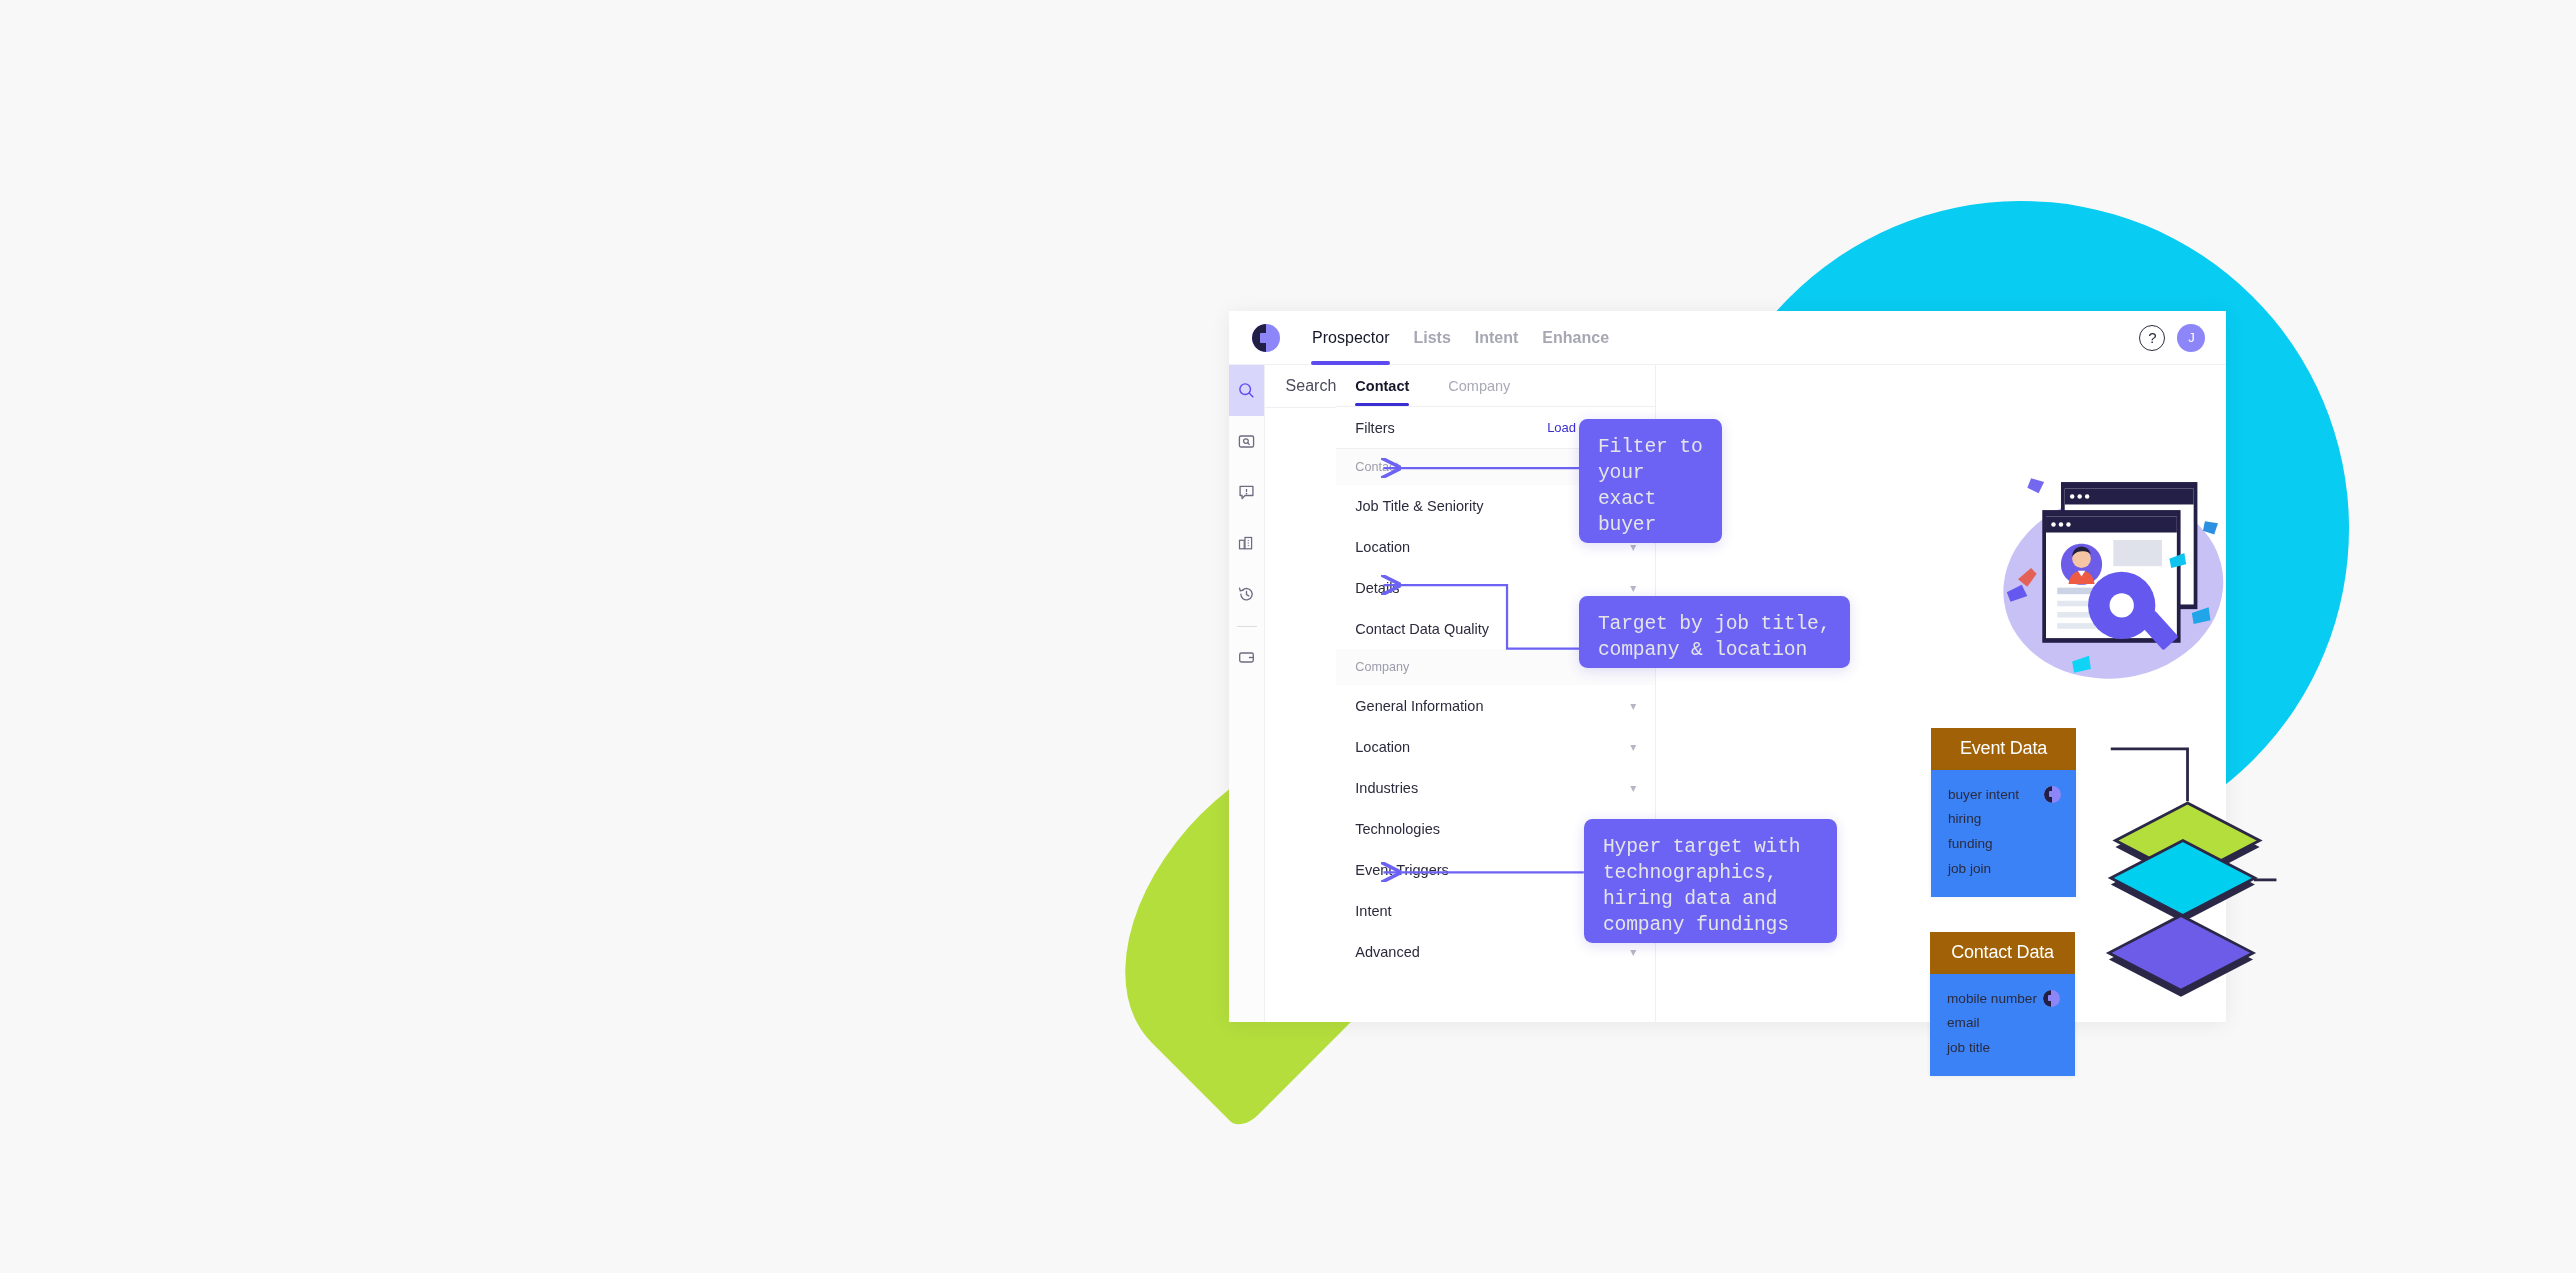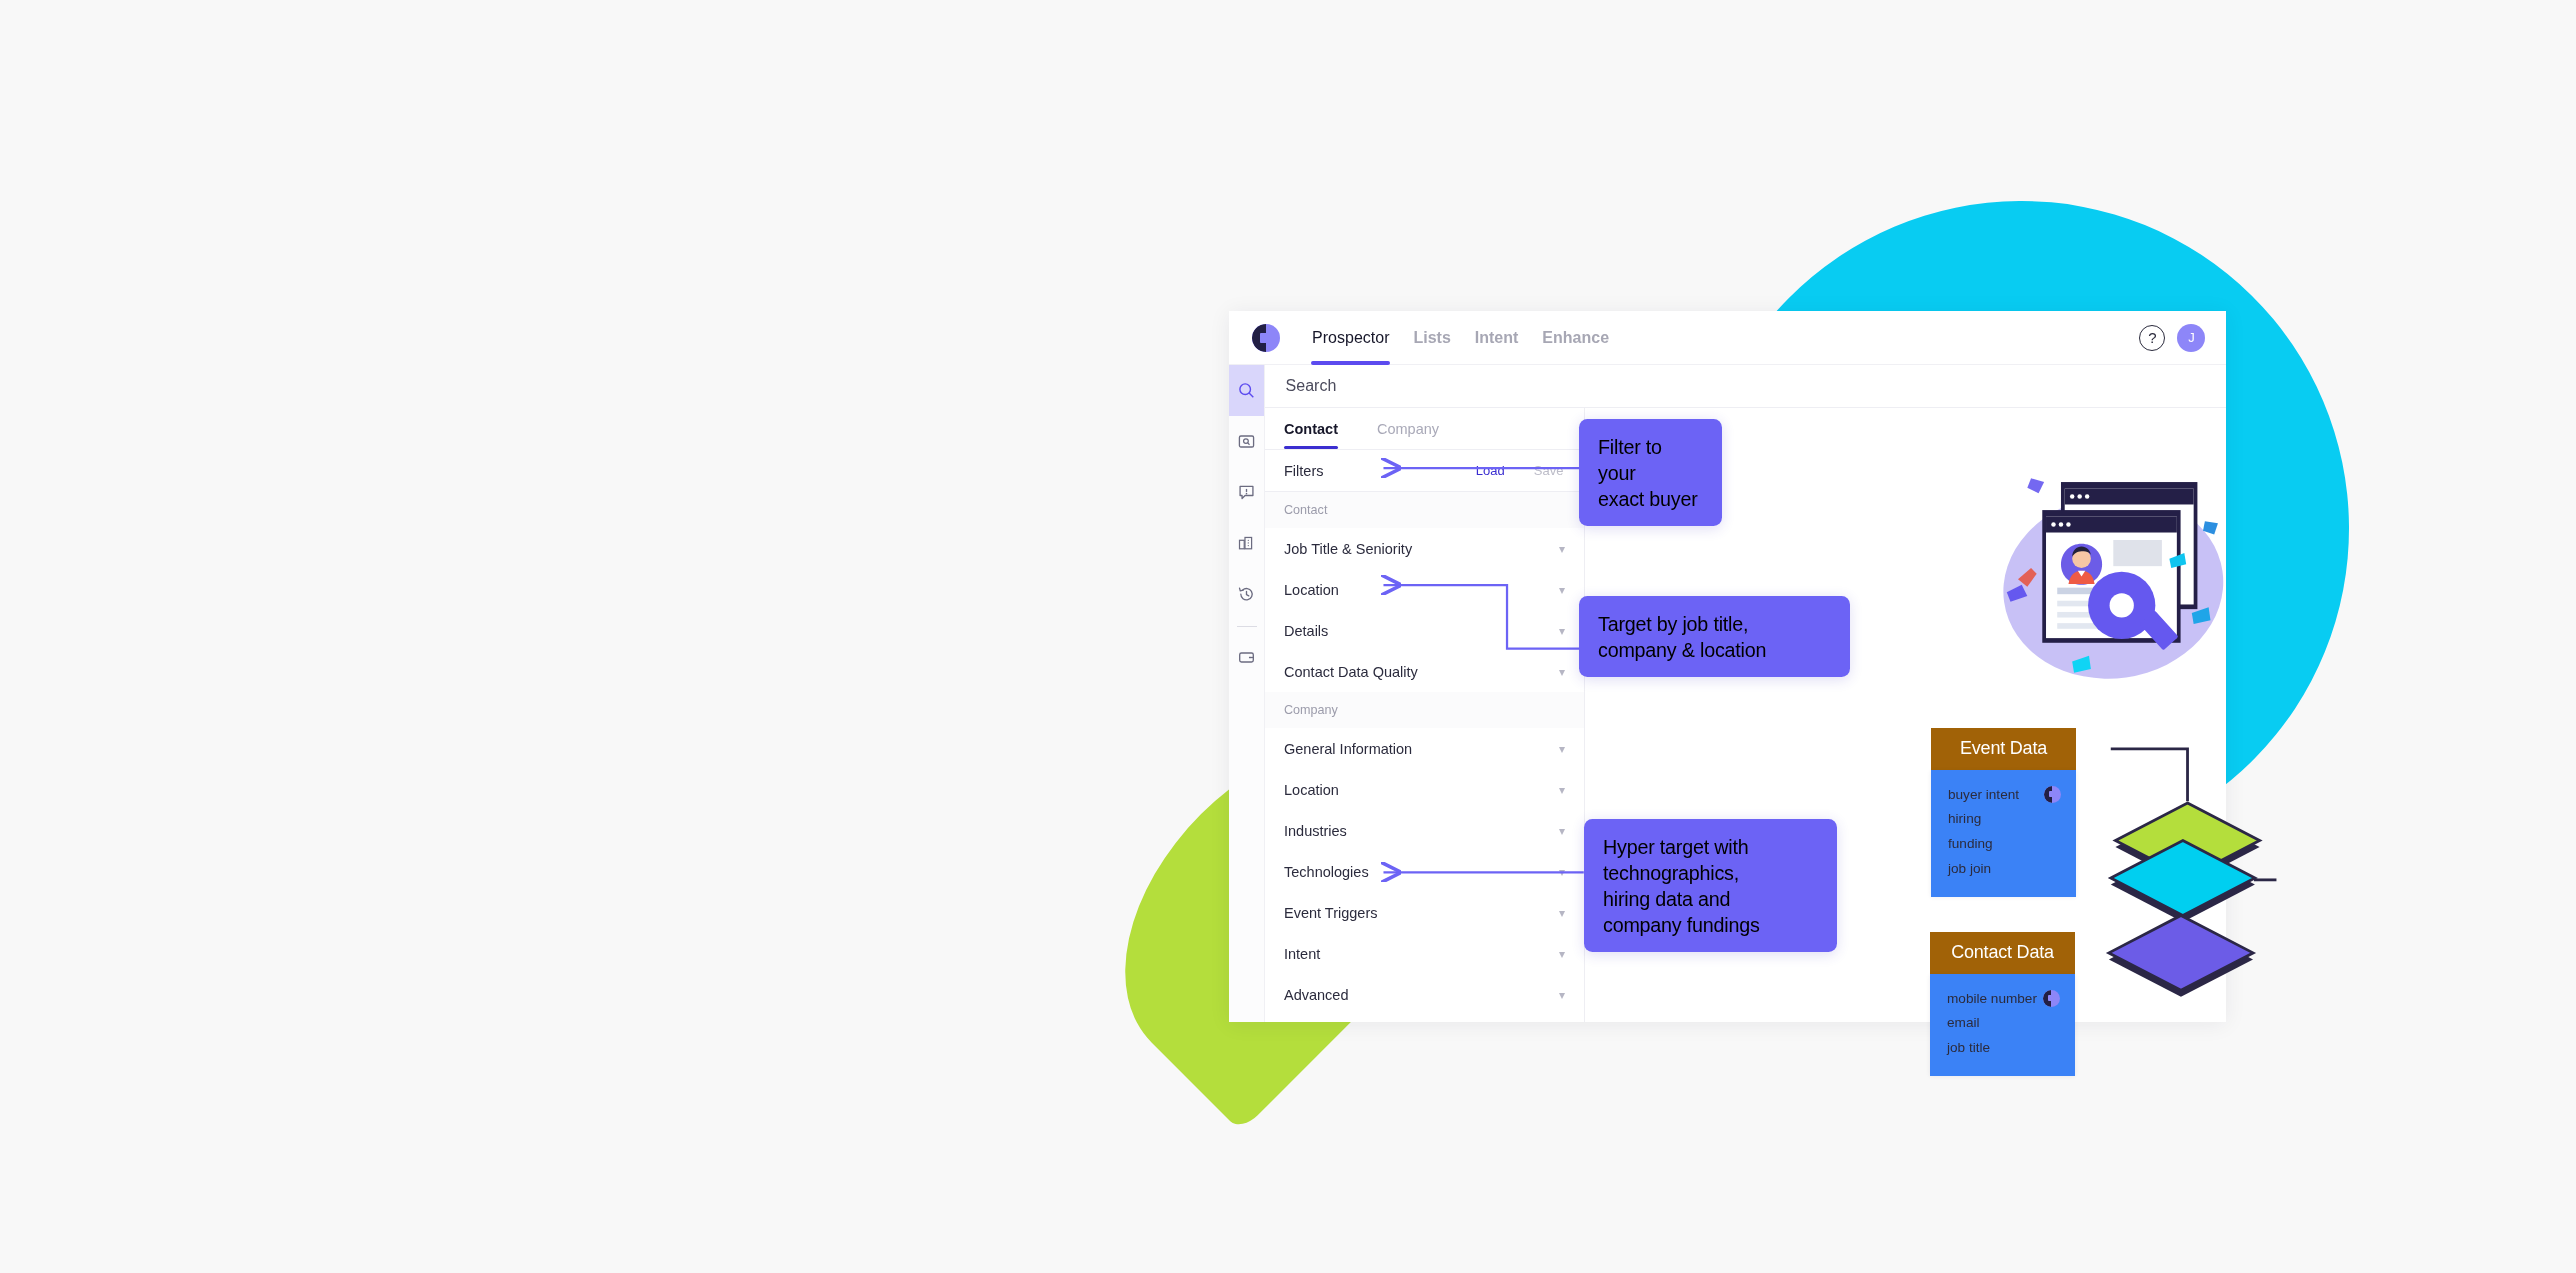--- a/index.html
+++ b/index.html
@@ -88,21 +88,21 @@
     width: 36px; flex: 0 0 36px; background: #fcfcfd; border-right: 0.9px solid #f0f0f4;
     padding-top: 0;
   }
   .rail-item {
     height: 51px; display: flex; align-items: center; justify-content: center;
     cursor: pointer; color: #6b6b80;
   }
   .rail-item.active { background: #d9d6fb; color: #5C4BEF; }
   .rail-divider { height: 0.9px; background: #dcdce4; margin: 5.6px 7.5px; }
 
-  .col-main { flex: 1; display: flex; flex-direction: column; }
+  .col-main { flex: 1; display: flex; flex-direction: row; }
   .search-bar {
     height: 43px; border-bottom: 0.9px solid #eeeef3; display: flex; align-items: center;
     padding-left: 20.6px; font-size: 16px; color: #4b4b5c;
   }
   .panes { display: flex; flex: 1; }
   .filters-pane {
     width: 320px; flex: 0 0 320px; border-right: 0.9px solid #eeeef3;
     display: flex; flex-direction: column;
   }
   .seg-tabs { display: flex; height: 41px; align-items: center; padding-left: 19px; }
@@ -129,25 +129,26 @@
   }
   .frow {
     height: 41px; display: flex; align-items: center; padding: 0 19px;
     font-size: 14.5px; color: #2b2b3d; cursor: pointer;
   }
   .frow .chev { margin-left: auto; color: #b6b6c4; font-size: 12px; }
   .content-pane { flex: 1; position: relative; background: #ffffff; }
 
   
   .callout {
-    position: absolute; background: #6C63F5; color: #000000;
-    border-radius: 8.4px; padding: 15px 19px 14px 19px;
+    position: absolute; background: #6C63F5; color: #e5e5e5;
+    border-radius: 8.4px; padding: 15px 19px 5px 19px;
     font-size: 19.7px; line-height: 1.32; letter-spacing: -0.2px;
     white-space: pre-line; z-index: 9;
     box-shadow: 0 2.8px 13px rgba(60,50,190,0.16);
+    font-family: Liberation Mono, monospace;
   }
   #callout-1 { left: 1579px; top: 419px; width: 143px; }
   #callout-2 { left: 1579px; top: 596px; width: 271px; }
   #callout-3 { left: 1584px; top: 819px; width: 253px; }
 
   
   .arrows { position: absolute; left: 0; top: 0; width: 2576px; height: 1273px; z-index: 8; pointer-events: none; }
 
   
   .diagram { position: absolute; left: 0; top: 0; width: 2576px; height: 1273px; z-index: 7; pointer-events: none; }

